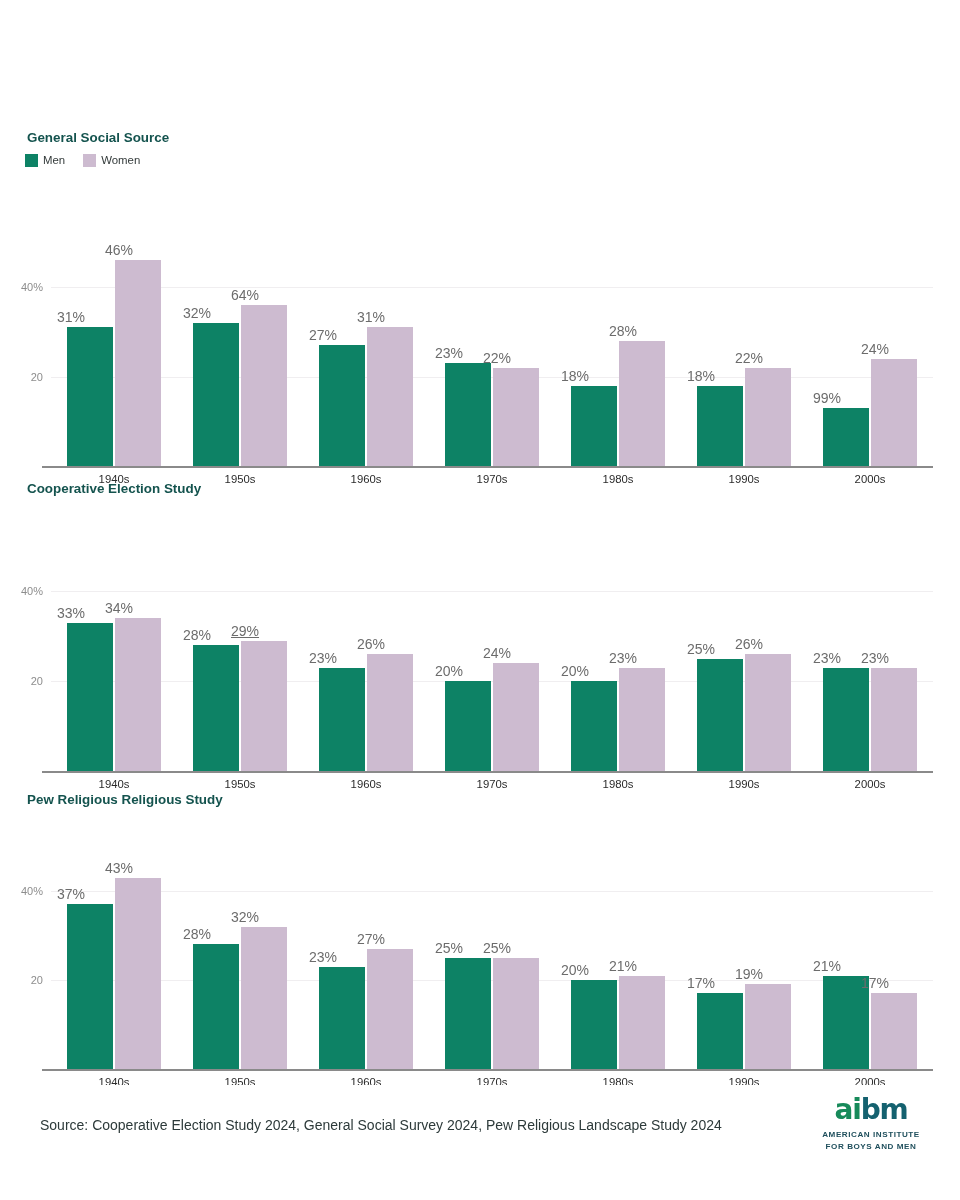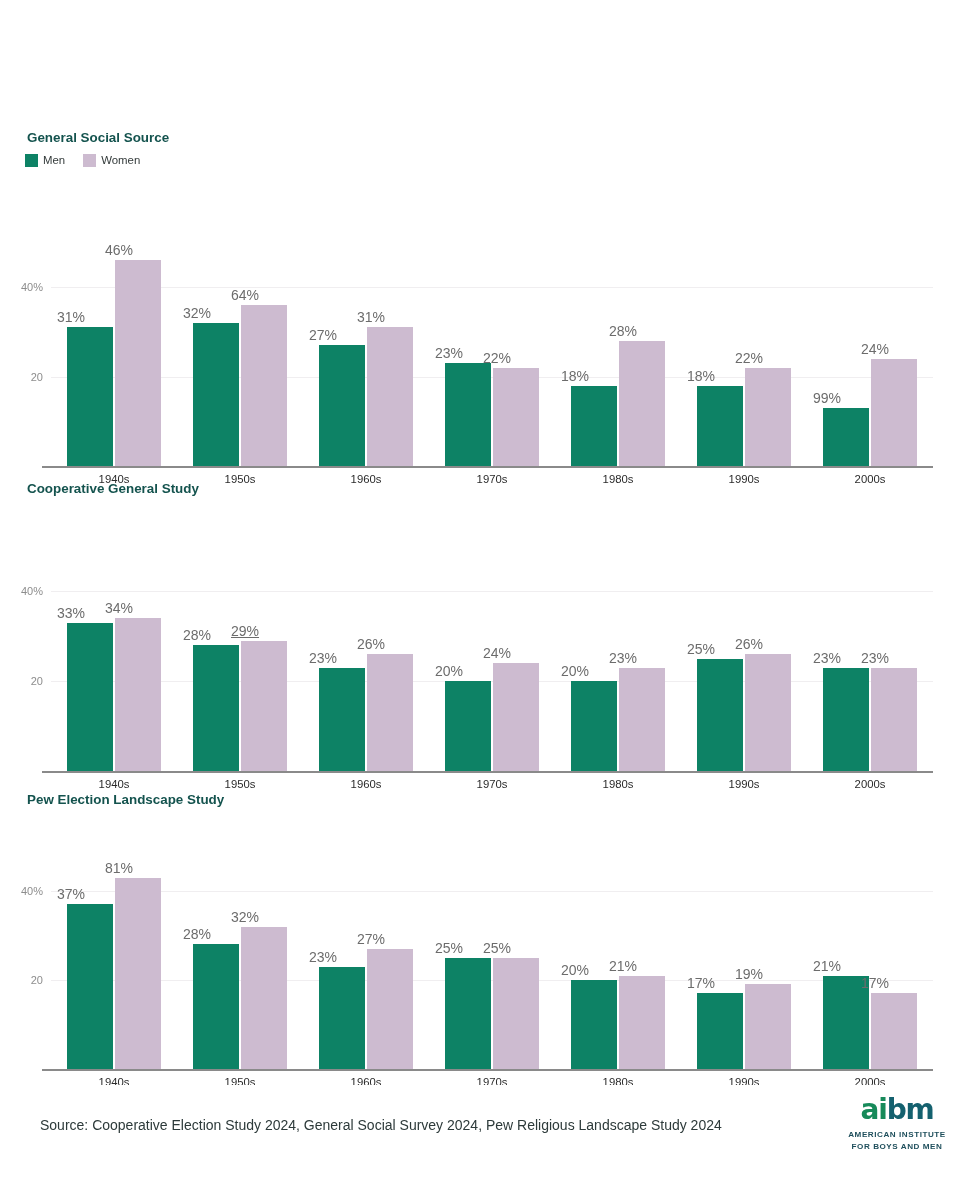--- a/index.html
+++ b/index.html
@@ -60,21 +60,21 @@
     position:absolute;font-size:14px;color:#6c6c6c;text-align:left;
     line-height:1;white-space:nowrap;
   }
 
   
   .divider{position:absolute;left:27px;top:1085px;width:906px;height:1px;background:#ffffff;}
   .source{
     position:absolute;left:40px;top:1117px;
     font-size:14px;color:#2d3a3a;white-space:nowrap;
   }
-  .logo{position:absolute;left:816px;top:1096px;width:110px;text-align:center;margin-left:26px;}
+  .logo{position:absolute;left:816px;top:1096px;width:110px;text-align:center;}
   .logo-word{
     font-family:"DejaVu Sans", sans-serif;
     font-size:28px;font-weight:700;letter-spacing:-1.2px;line-height:1;
   }
   .logo-a{color:#178a5a;}
   .logo-i{color:#178a5a;}
   .logo-b{color:#14616f;}
   .logo-m{color:#14616f;}
   .logo-sub1,.logo-sub2{
     font-size:8.1px;font-weight:700;color:#1f4f5c;letter-spacing:0.55px;line-height:1.45;
@@ -137,21 +137,21 @@
         <div class="xtick" style="left: 699px; width: 90px; top: 296px;">1990s</div>
         <div class="bar men" style="left: 823px; width: 46px; height: 58.11px; top: 229.89px; bottom: auto;"></div>
         <div class="bar-label" style="left: 813px; width: 66px; top: 212.89px;">99%</div>
         <div class="bar women" style="left: 871px; width: 46px; height: 107.28px; top: 180.72px; bottom: auto;"></div>
         <div class="bar-label" style="left: 861px; width: 66px; top: 163.72px;">24%</div>
         <div class="xtick" style="left: 825px; width: 90px; top: 296px;">2000s</div>
       </div>
   </div>
 
   <div class="panel" id="panel-1" style="top:481px;">
-    <div class="panel-title">Cooperative General Study</div>
+    <div class="panel-title">Cooperative Election Study</div>
     <div class="plot" style="left: 0px; top: 40px; width: 960px; height: 280px;">
         <div class="gridline" style="left: 51px; top: 160px; width: 882px;"></div>
         <div class="ytick" style="left: 9px; top: 155px;">20</div>
         <div class="gridline" style="left: 51px; top: 70px; width: 882px;"></div>
         <div class="ytick" style="left: 9px; top: 65px;">40%</div>
         <div class="axis-line" style="left: 42px; top: 250px; width: 891px;"></div>
         <div class="bar men" style="left: 67px; width: 46px; height: 148.5px; top: 101.5px; bottom: auto;"></div>
         <div class="bar-label" style="left: 57px; width: 66px; top: 84.5px;">33%</div>
         <div class="bar women" style="left: 115px; width: 46px; height: 153px; top: 97px; bottom: auto;"></div>
         <div class="bar-label" style="left: 105px; width: 66px; top: 80px;">34%</div>
@@ -183,31 +183,31 @@
         <div class="xtick" style="left: 699px; width: 90px; top: 258px;">1990s</div>
         <div class="bar men" style="left: 823px; width: 46px; height: 103.5px; top: 146.5px; bottom: auto;"></div>
         <div class="bar-label" style="left: 813px; width: 66px; top: 129.5px;">23%</div>
         <div class="bar women" style="left: 871px; width: 46px; height: 103.5px; top: 146.5px; bottom: auto;"></div>
         <div class="bar-label" style="left: 861px; width: 66px; top: 129.5px;">23%</div>
         <div class="xtick" style="left: 825px; width: 90px; top: 258px;">2000s</div>
       </div>
   </div>
 
   <div class="panel" id="panel-2" style="top:792px;">
-    <div class="panel-title">Pew Election Landscape Study</div>
+    <div class="panel-title">Pew Religious Religious Study</div>
     <div class="plot" style="left: 0px; top: 30px; width: 960px; height: 277px;">
         <div class="gridline" style="left: 51px; top: 158px; width: 882px;"></div>
         <div class="ytick" style="left: 9px; top: 153px;">20</div>
         <div class="gridline" style="left: 51px; top: 69px; width: 882px;"></div>
         <div class="ytick" style="left: 9px; top: 64px;">40%</div>
         <div class="axis-line" style="left: 42px; top: 247px; width: 891px;"></div>
         <div class="bar men" style="left: 67px; width: 46px; height: 164.65px; top: 82.35px; bottom: auto;"></div>
         <div class="bar-label" style="left: 57px; width: 66px; top: 65.35px;">37%</div>
         <div class="bar women" style="left: 115px; width: 46px; height: 191.35px; top: 55.65px; bottom: auto;"></div>
-        <div class="bar-label" style="left: 105px; width: 66px; top: 38.65px;">81%</div>
+        <div class="bar-label" style="left: 105px; width: 66px; top: 38.65px;">43%</div>
         <div class="xtick" style="left: 69px; width: 90px; top: 255px;">1940s</div>
         <div class="bar men" style="left: 193px; width: 46px; height: 124.6px; top: 122.4px; bottom: auto;"></div>
         <div class="bar-label" style="left: 183px; width: 66px; top: 105.4px;">28%</div>
         <div class="bar women" style="left: 241px; width: 46px; height: 142.4px; top: 104.6px; bottom: auto;"></div>
         <div class="bar-label" style="left: 231px; width: 66px; top: 87.6px;">32%</div>
         <div class="xtick" style="left: 195px; width: 90px; top: 255px;">1950s</div>
         <div class="bar men" style="left: 319px; width: 46px; height: 102.35px; top: 144.65px; bottom: auto;"></div>
         <div class="bar-label" style="left: 309px; width: 66px; top: 127.65px;">23%</div>
         <div class="bar women" style="left: 367px; width: 46px; height: 120.15px; top: 126.85px; bottom: auto;"></div>
         <div class="bar-label" style="left: 357px; width: 66px; top: 109.85px;">27%</div>

